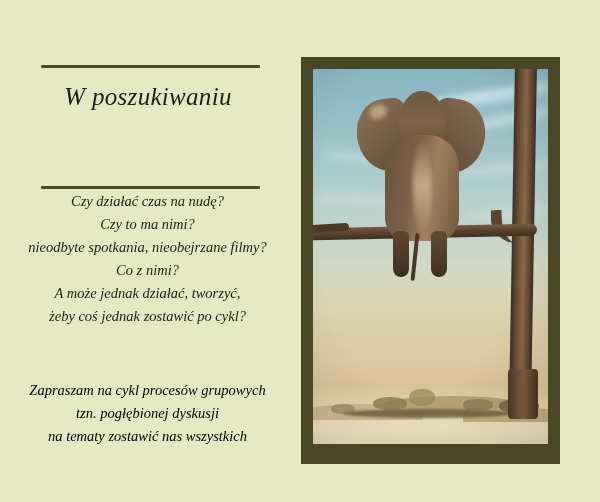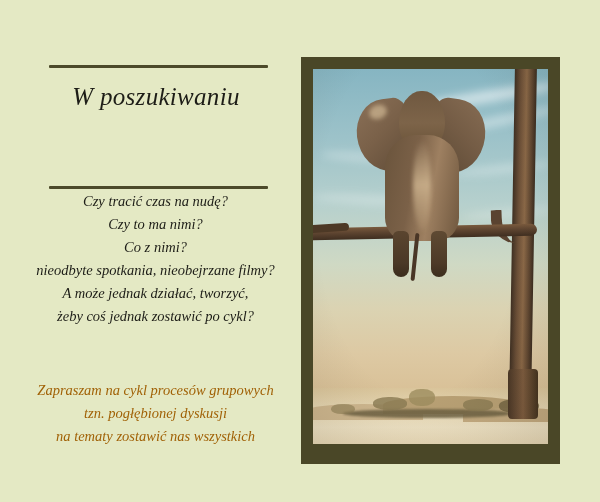--- a/index.html
+++ b/index.html
@@ -20,21 +20,21 @@
     position: absolute;
     left: 0; top: 0;
     width: 600px;
     height: 502px;
     background: #e4e9c4;
   }
 
   
   #text-column {
     position: absolute;
-    left: 8px;
+    left: 0;
     top: 0;
     width: 295px;
     height: 502px;
   }
 
   .rule {
     position: absolute;
     left: 41px;
     width: 219px;
     height: 3px;
@@ -79,21 +79,21 @@
     position: absolute;
     left: 0px;
     top: 379px;
     width: 295px;
     text-align: center;
   }
   .invite-line {
     font-style: italic;
     font-size: 14.5px;
     line-height: 23px;
-    color: #a16207;
+    color: #000000;
     white-space: nowrap;
   }
 
   
   #photo-frame {
     position: absolute;
     left: 301px;
     top: 57px;
     width: 259px;
     height: 407px;
@@ -345,24 +345,24 @@
 
     <div class="rule" id="rule-top"></div>
 
     <div id="title-block">
       <div class="title-line">W poszukiwaniu</div>
     </div>
 
     <div class="rule" id="rule-mid"></div>
 
     <div id="verse-block">
-      <div class="verse-line">Czy tracić czas na nudę?</div>
+      <div class="verse-line">Czy działać czas na nudę?</div>
       <div class="verse-line">Czy to ma nimi?</div>
+      <div class="verse-line">nieodbyte spotkania, nieobejrzane filmy?</div>
       <div class="verse-line">Co z nimi?</div>
-      <div class="verse-line">nieodbyte spotkania, nieobejrzane filmy?</div>
       <div class="verse-line">A może jednak działać, tworzyć,</div>
       <div class="verse-line">żeby coś jednak zostawić po cykl?</div>
     </div>
 
     <div id="invite-block">
       <div class="invite-line">Zapraszam na cykl procesów grupowych</div>
       <div class="invite-line">tzn. pogłębionej dyskusji</div>
       <div class="invite-line">na tematy zostawić nas wszystkich</div>
     </div>
 

